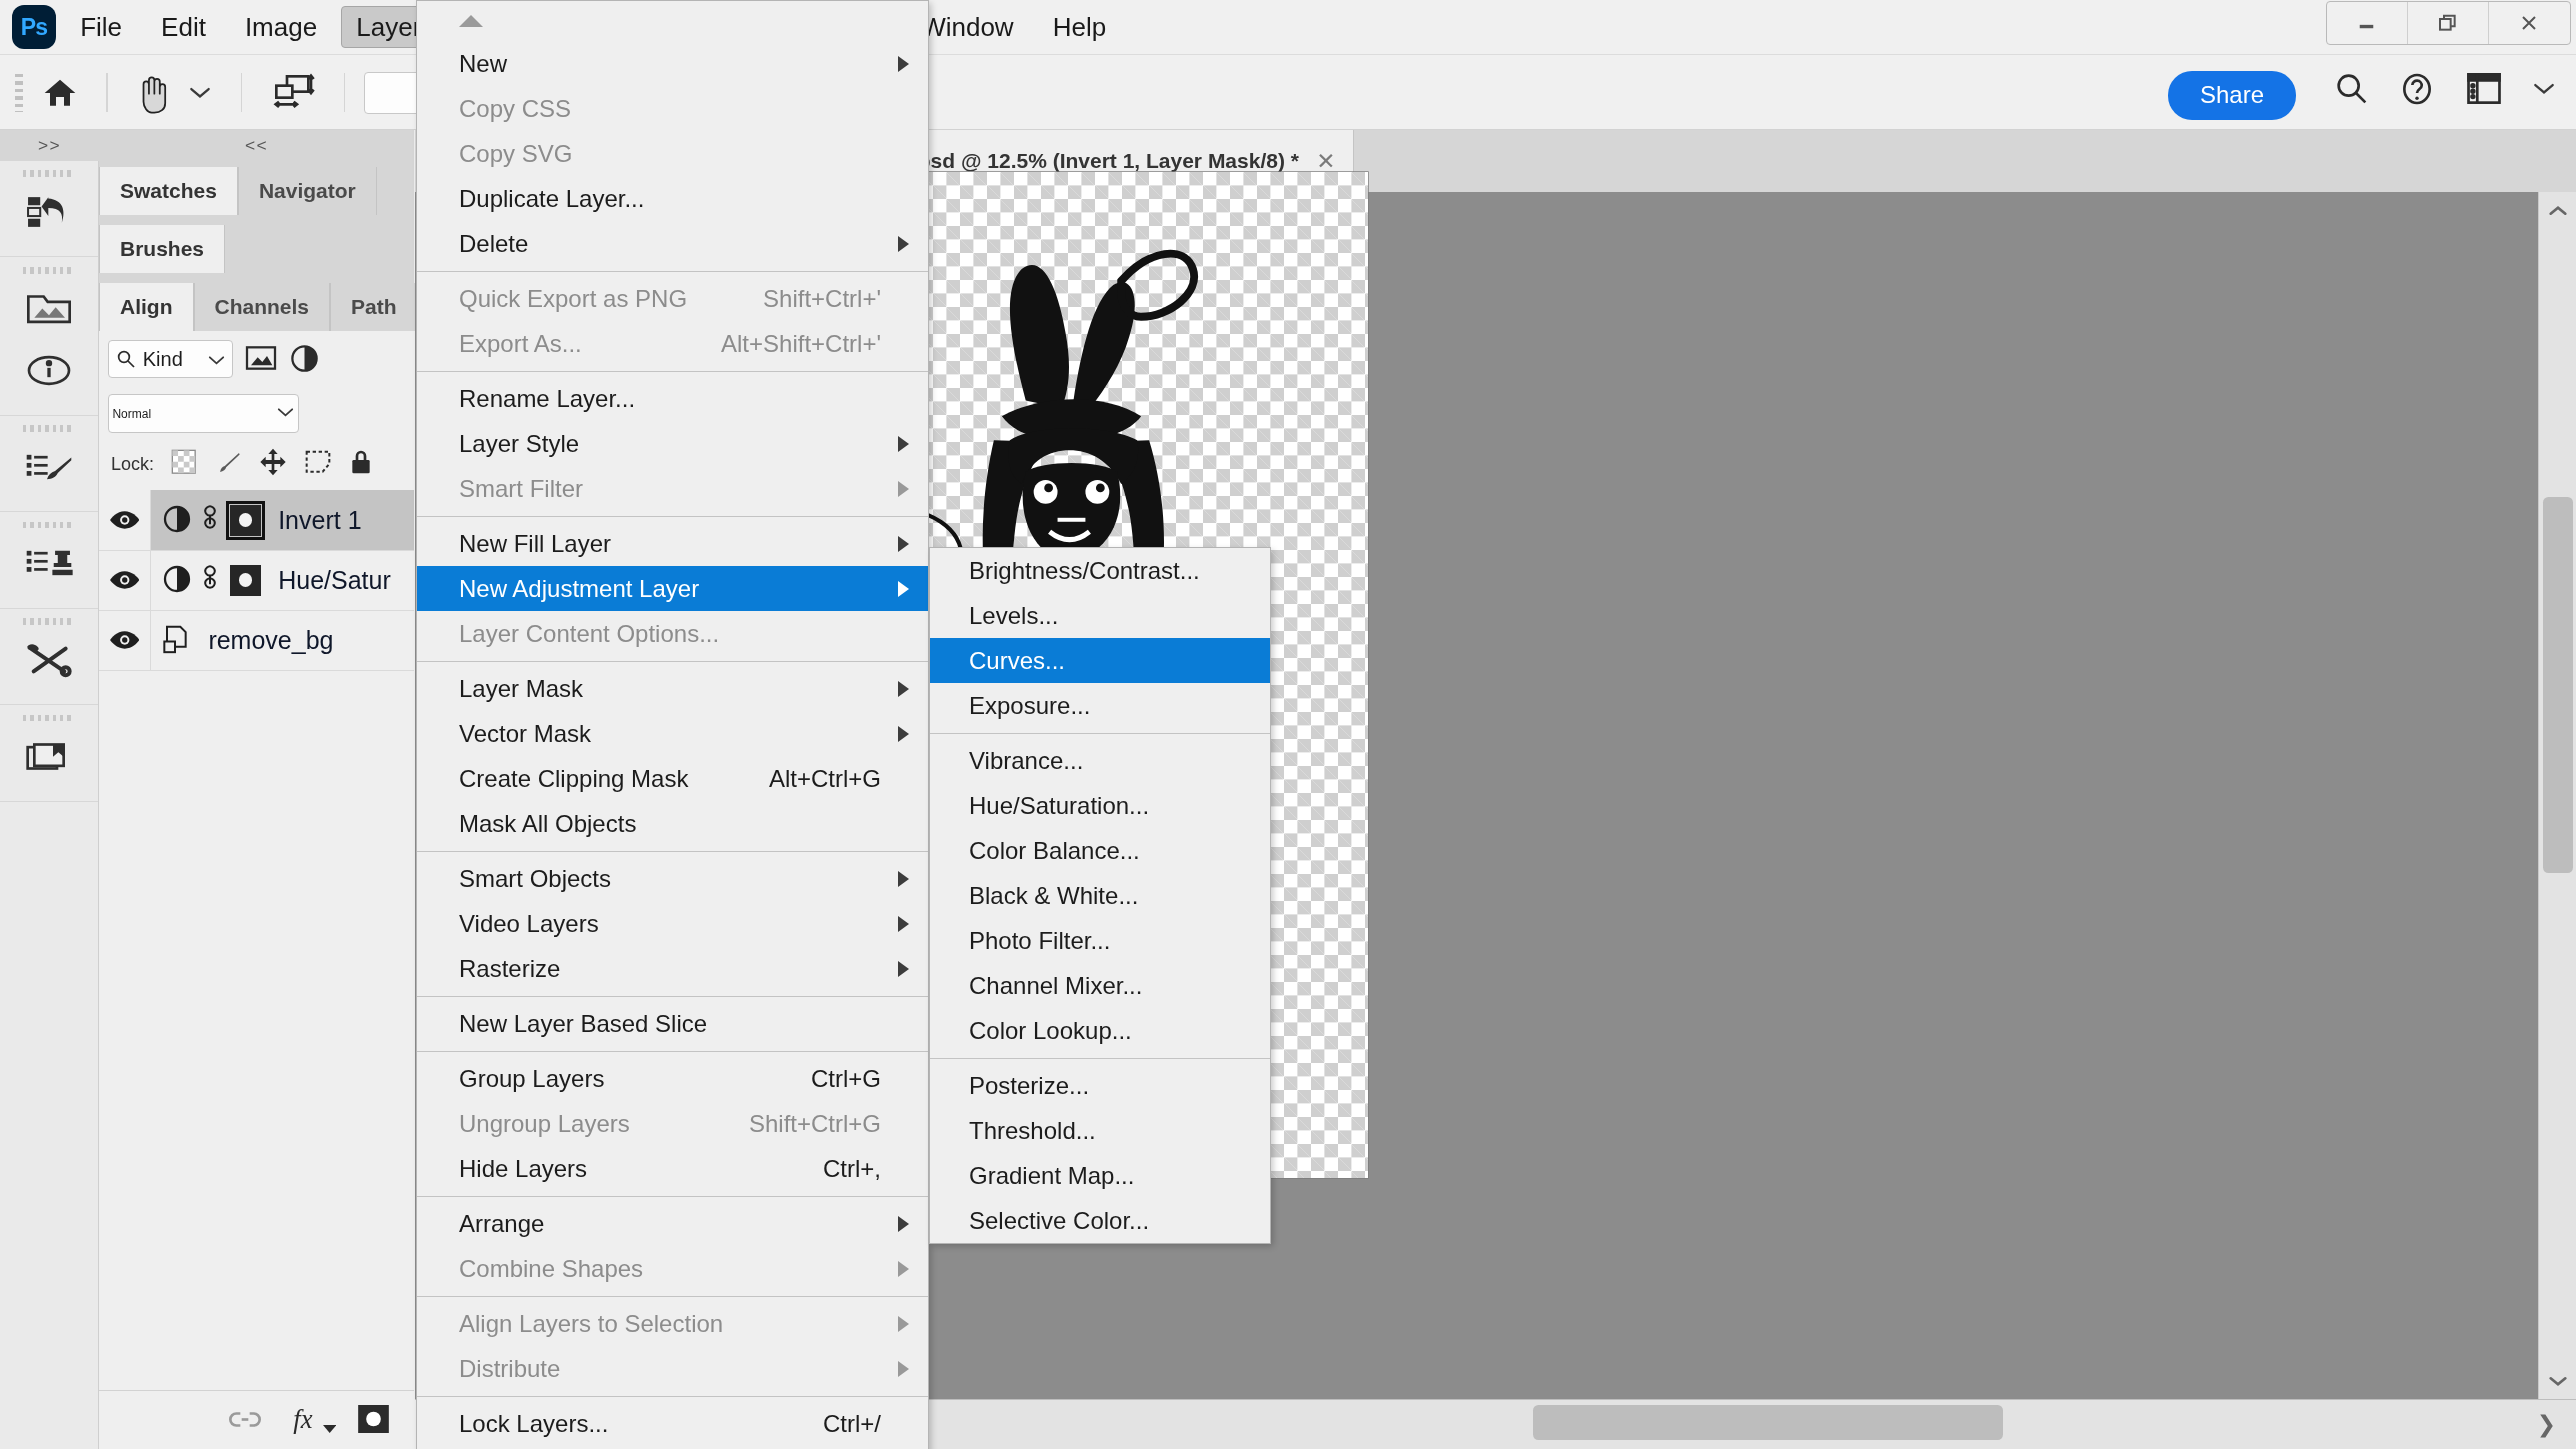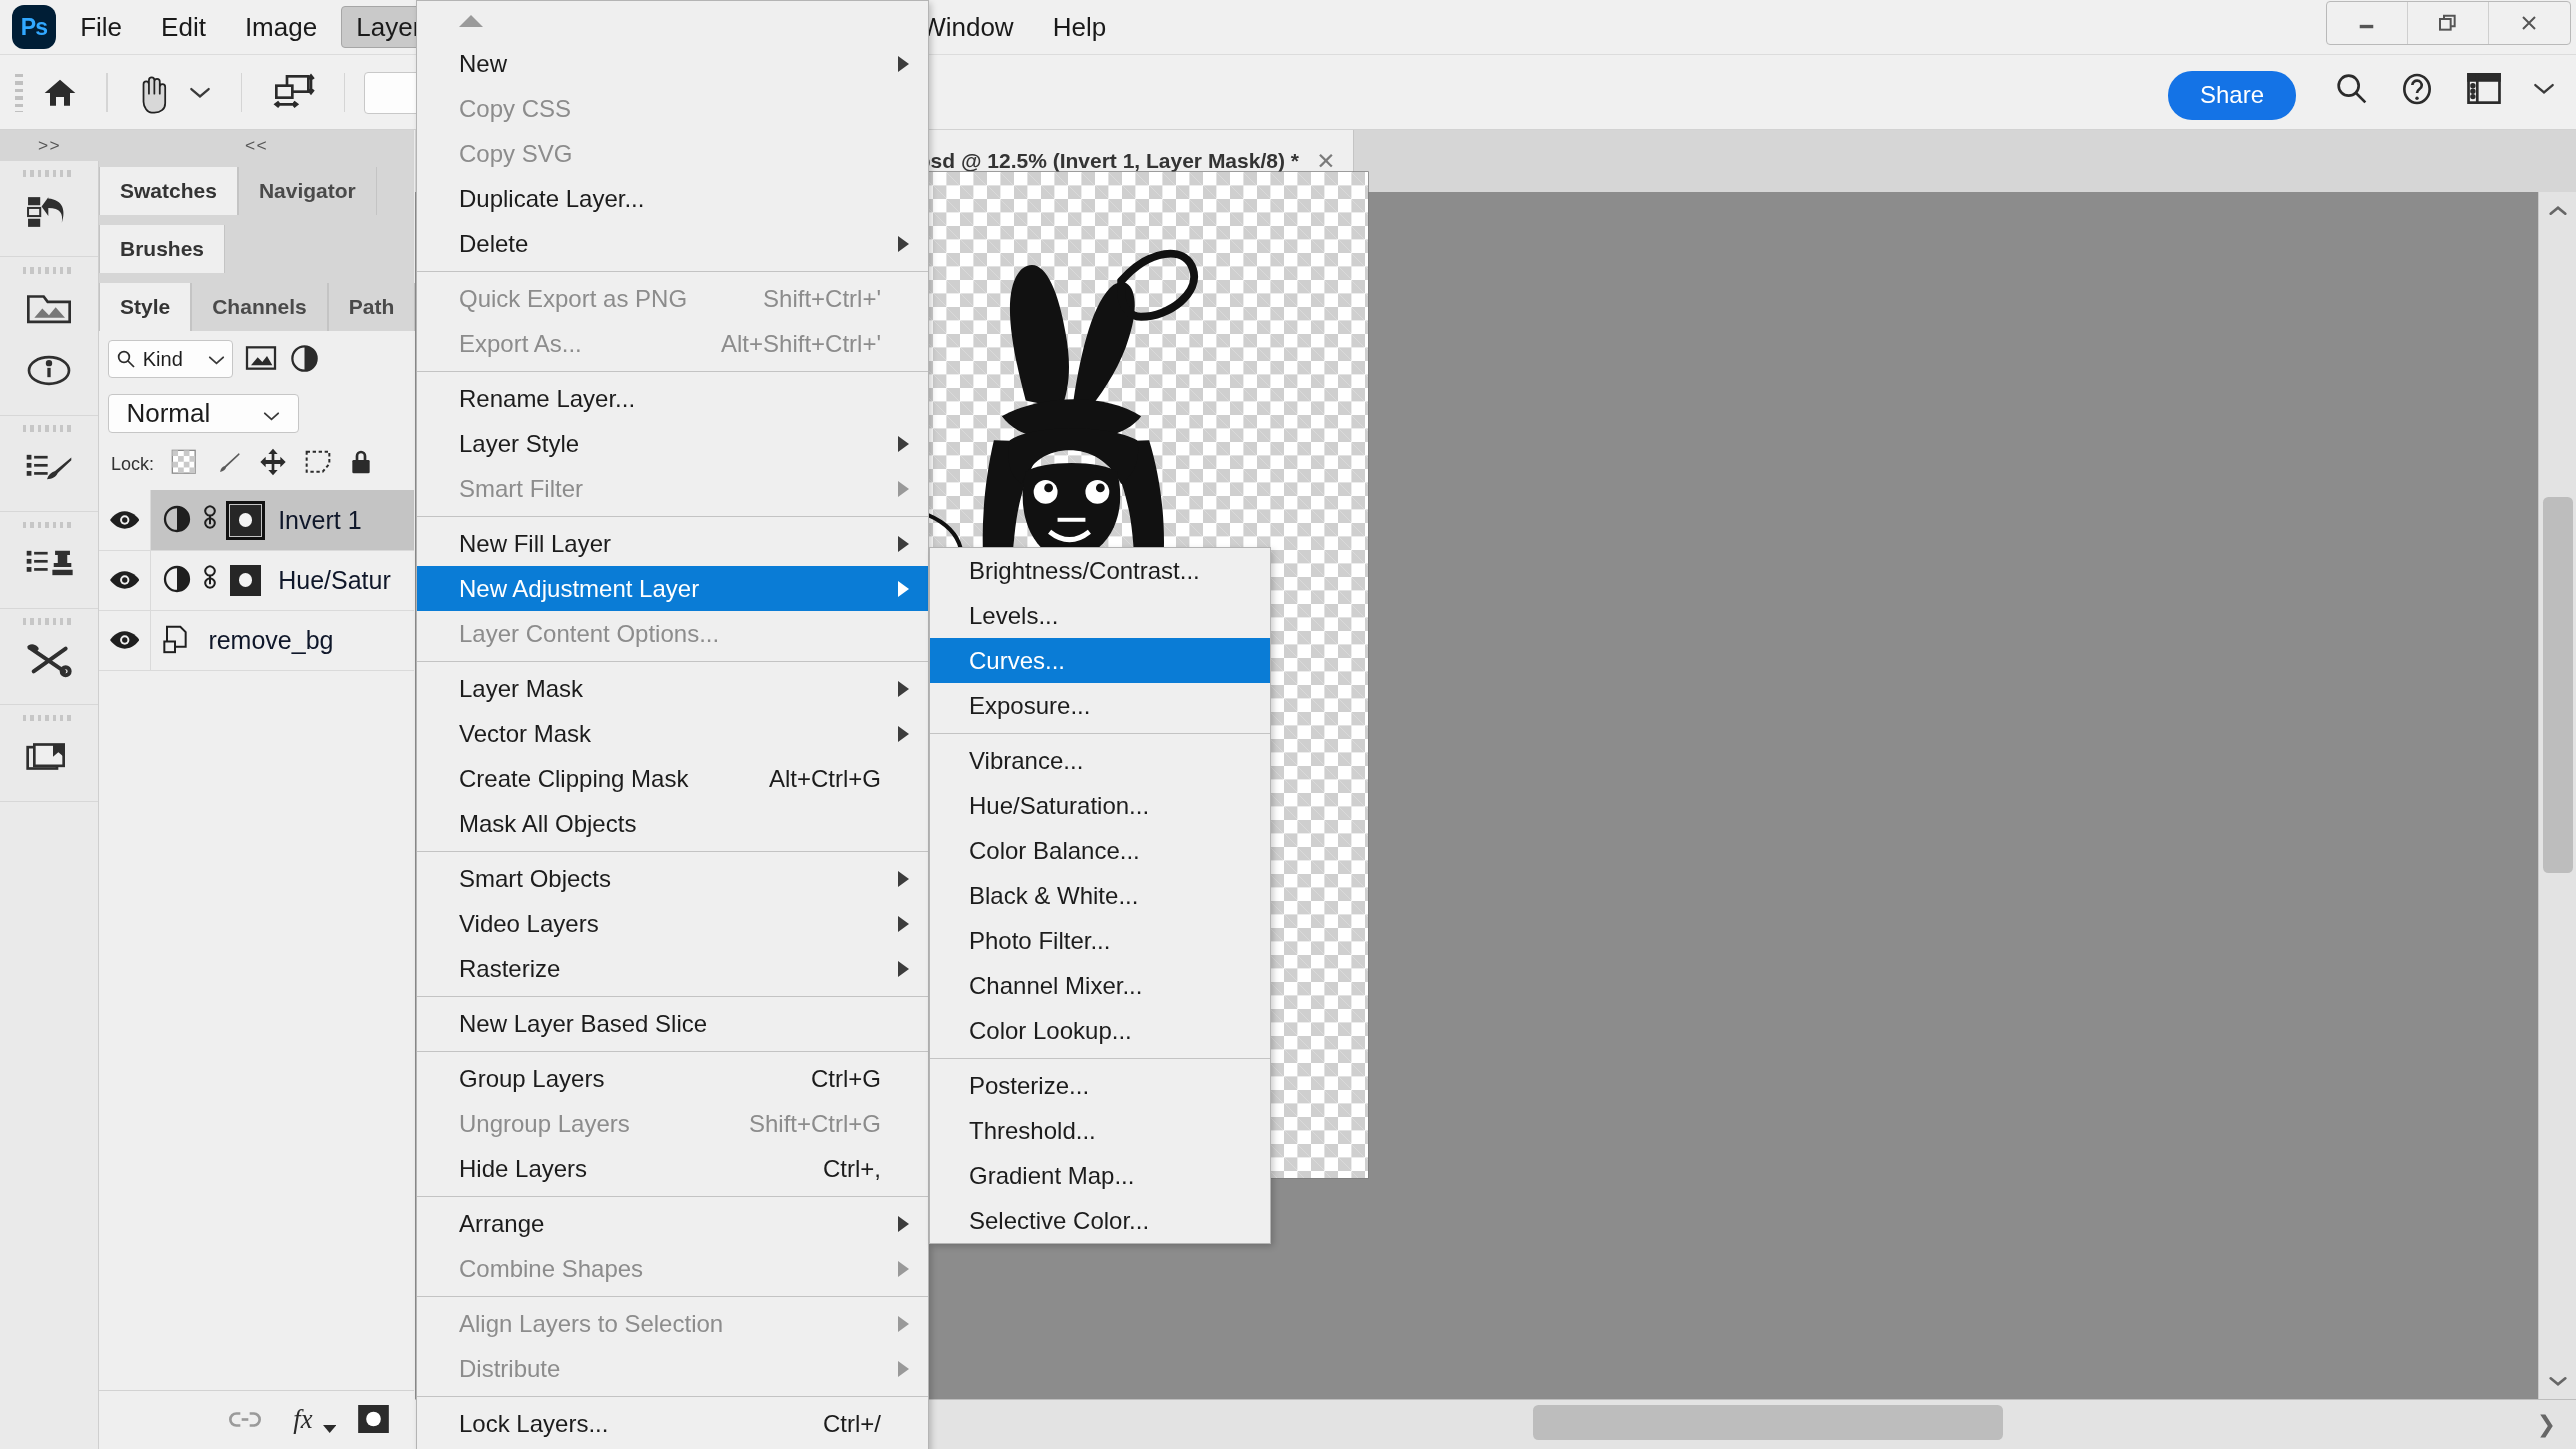--- a/index.html
+++ b/index.html
@@ -79,22 +79,22 @@
   .panelbody { background:#efefef; }
 
   .filterrow { display:flex; align-items:center; padding: 9.4px 9.4px; gap: 10.7px; }
   .kind-select {
     width: 125px; height: 38px; background:#fdfdfd; border:0.7px solid #c6c6c6; border-radius:4px;
     display:flex; align-items:center; gap:6.7px; padding: 0 6.7px; font-size:20px; color:#1c1c1c;
   }
   .blend-row { padding: 6.7px 9.4px 4px; }
   .blend-select {
     width: 191px; height: 39px; background:#fdfdfd; border:0.7px solid #c6c6c6; border-radius:4px;
-    display:flex; align-items:center; justify-content:space-between; padding: 0 17px;
-    font-size:26px; color:#1c1c1c;
+    display:flex; align-items:center; justify-content:space-between; padding: 0 3px;
+    font-size:12px; color:#1c1c1c;
   }
   .lockrow { display:flex; align-items:center; gap: 17.4px; padding: 10.7px 12px 9.4px; font-size:18px; color:#333; }
 
   .layerrow { display:flex; align-items:center; height: 60px; border-bottom:0.7px solid #dadada; }
   .layerrow.sel .lr-main { background:#c4c4c4; }
   .eyecell { width: 52px; display:flex; align-items:center; justify-content:center;
     border-right:0.7px solid #dadada; height:60px; }
   .lr-main { flex:1; display:flex; align-items:center; height:60px; padding-left: 12px; gap: 9.4px; }
   .layer-name { font-size: 25px; color:#0f172a; margin-left: 8px; white-space:nowrap; overflow:hidden; }
   .mask-thumb { width:31px; height:31px; background:#262626; display:flex; align-items:center; justify-content:center; }
@@ -342,21 +342,21 @@
           <div class="tab sel">Swatches</div>
           <div class="tab">Navigator</div>
         </div>
       <div style="height:4px;background:#d6d6d6;"></div>
       <div class="tabrow" id="group2-tabs">
           <div class="tab sel">Brushes</div>
         </div>
       <div style="height:4px;background:#d6d6d6;"></div>
 
       <div class="tabrow" id="layers-tabs">
-          <div class="tab sel">Style</div>
+          <div class="tab sel">Align</div>
           <div class="tab">Channels</div>
           <div class="tab">Path</div>
         </div>
 
       <div class="panelbody">
         <div class="filterrow">
           <div class="kind-select">
             <svg width="20" height="20" viewBox="0 0 30 30" fill="none" stroke="#2b2b2b" stroke-width="2.6">
                 <circle cx="12" cy="12" r="8"></circle>
                 <path d="M18 18 L27 27"></path>

